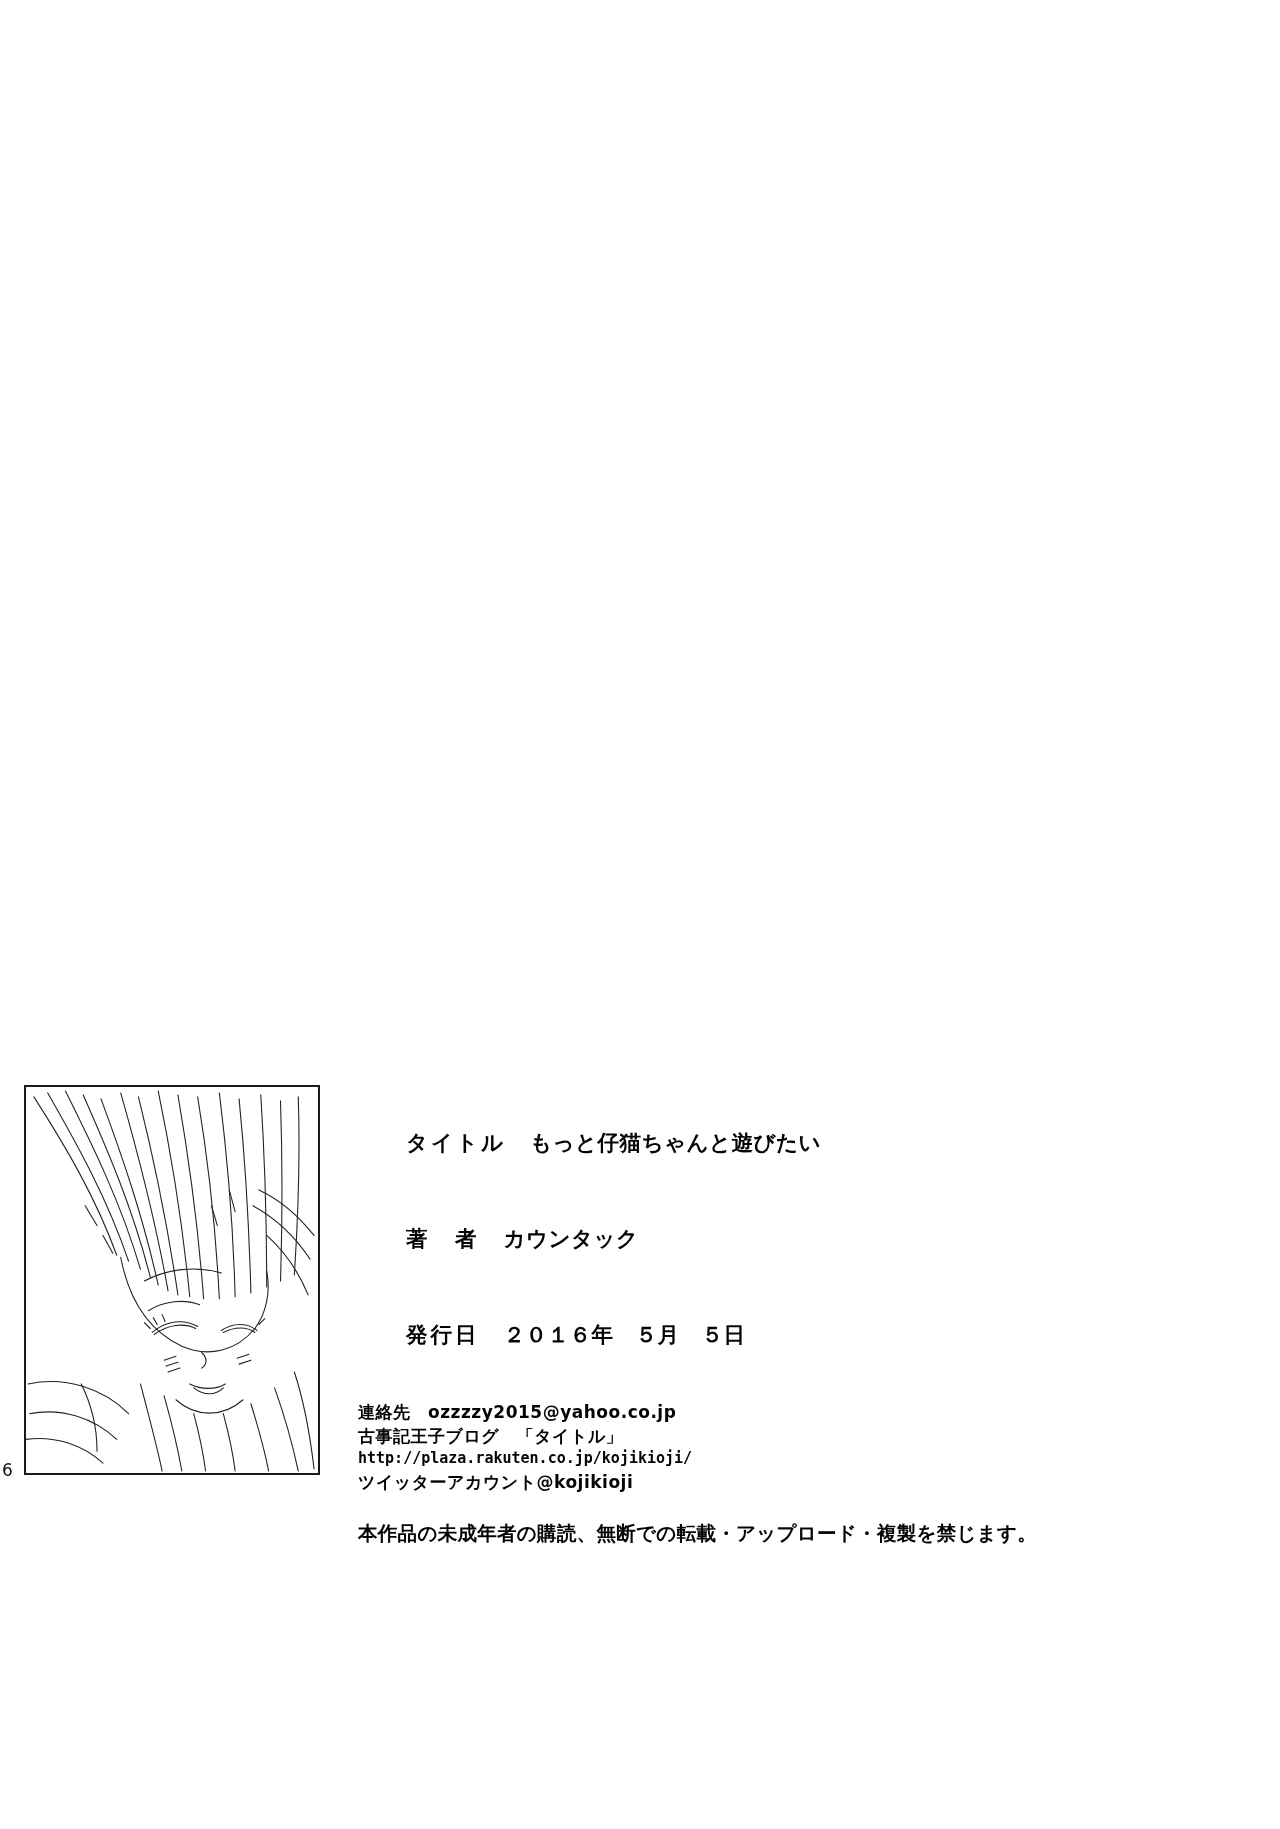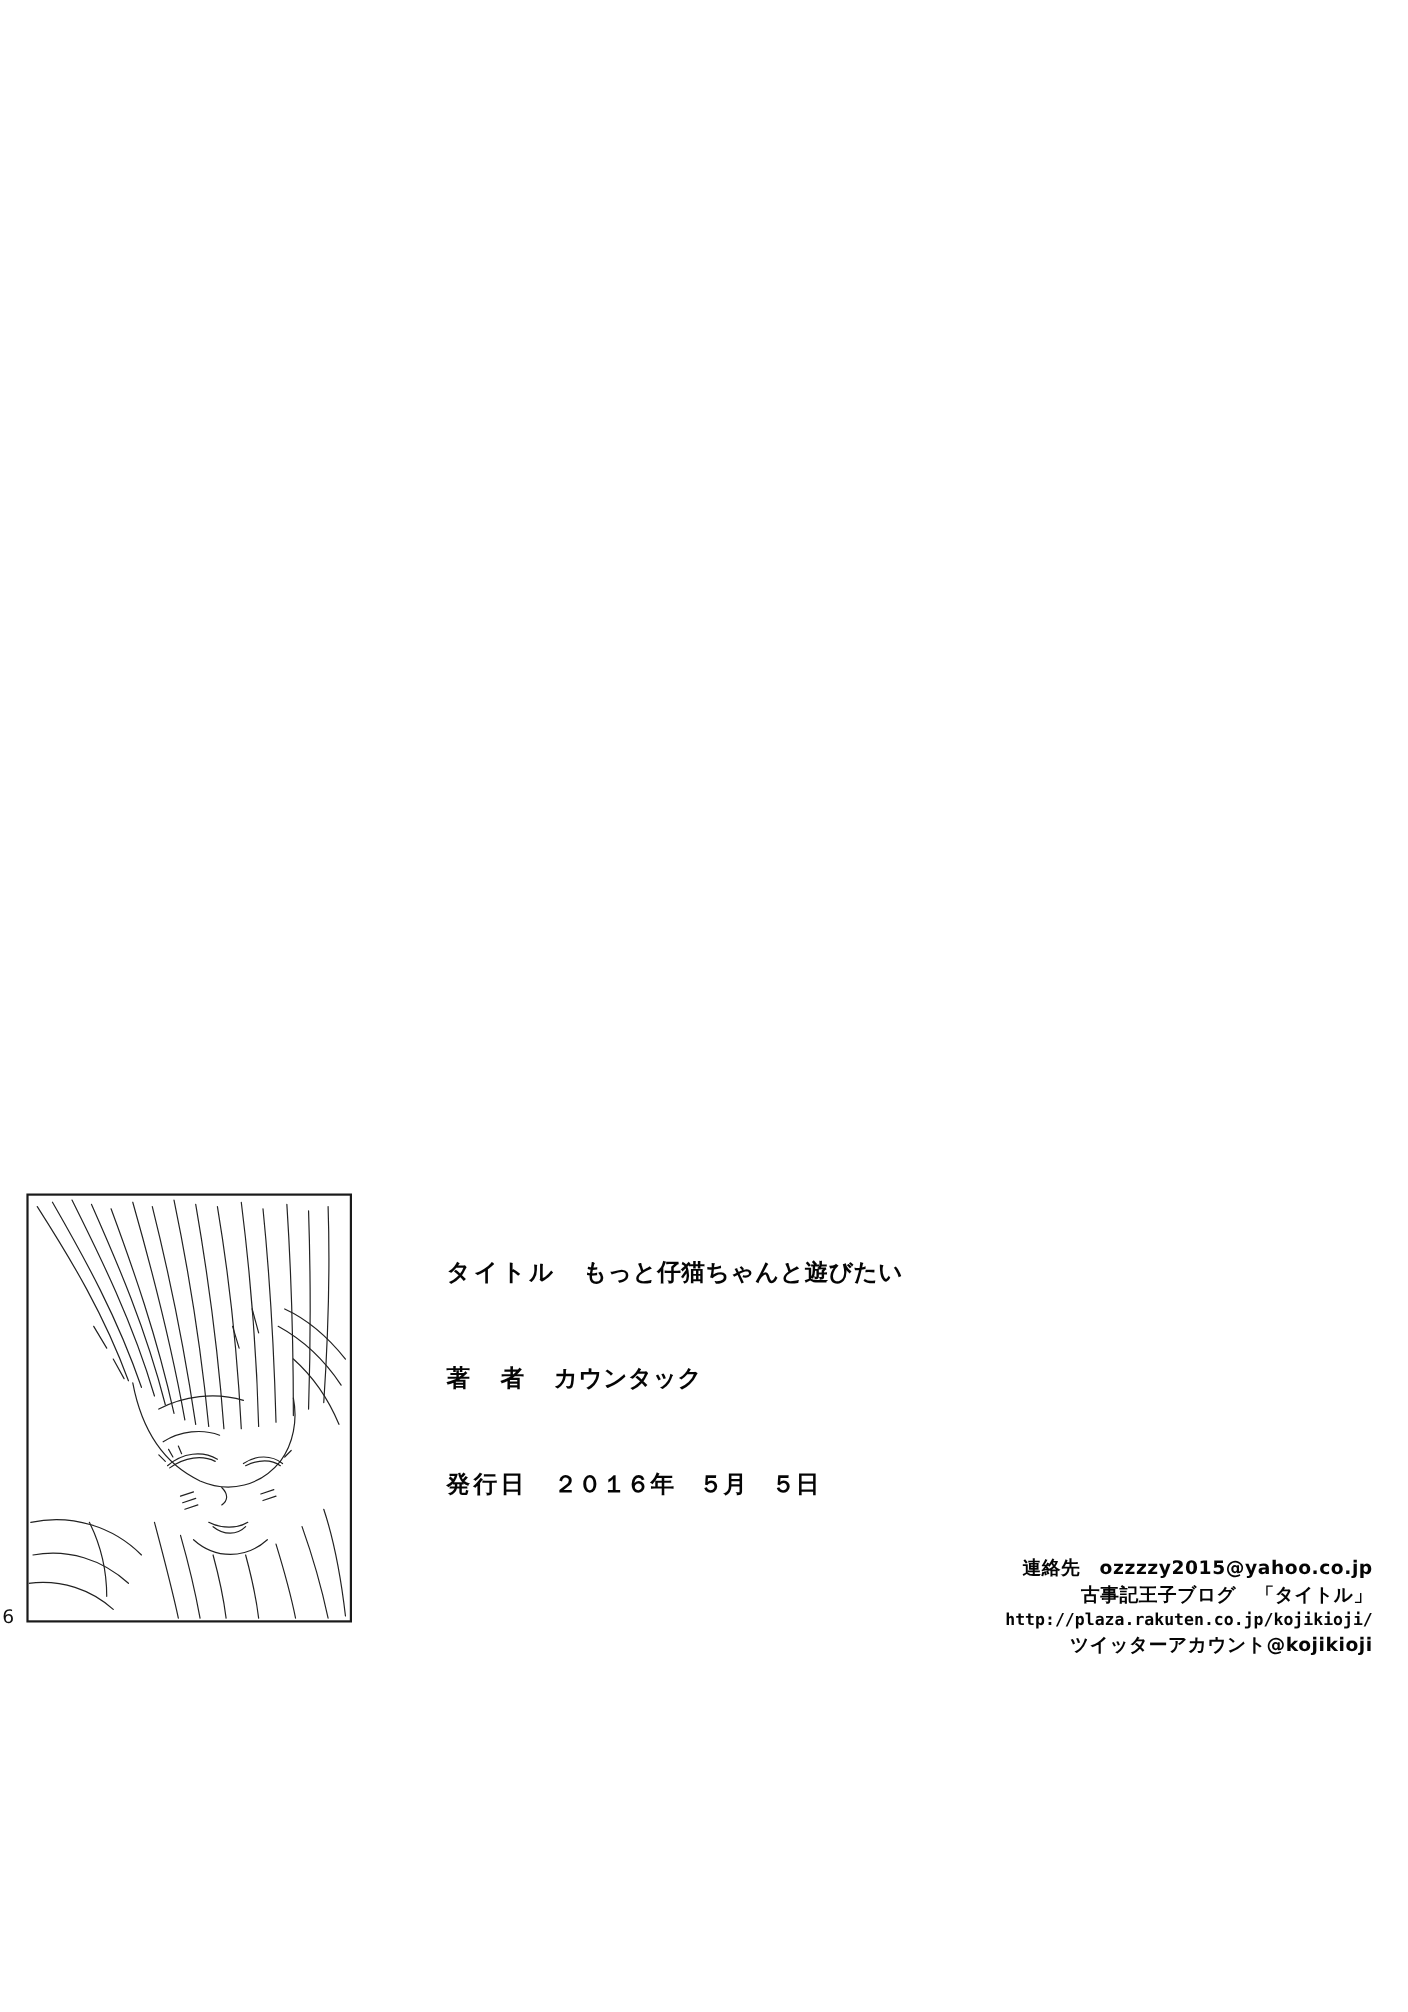--- a/index.html
+++ b/index.html
@@ -51,42 +51,41 @@
   .art-frame svg {
     display: block;
     width: 100%;
     height: 100%;
   }
 
   
   .info {
     position: absolute;
     left: 334px;
-    top: 32px;
+    top: 18px;
     width: 890px;
   }
 
   .info-line {
     font-family: "DejaVu Sans", sans-serif;
     font-weight: bold;
     font-size: 21.5px;
     letter-spacing: 0.5px;
     color: #050505;
     margin-bottom: 17px;
     white-space: pre;
   }
 
   .info-line .label {
     letter-spacing: 3px;
   }
 
   .contact-block {
     margin-top: 26px;
     margin-bottom: 26px;
-    text-align: right;
   }
   .contact-line {
     font-family: "DejaVu Sans Mono", monospace;
     font-weight: bold;
     font-size: 15px;
     line-height: 1.42;
     color: #050505;
     white-space: pre;
   }
   .contact-line.jp {
@@ -203,15 +202,16 @@
     </div>
 
 
     <div class="contact-block">
       <div class="contact-line jp">連絡先　ozzzzy2015@yahoo.co.jp</div>
       <div class="contact-line jp">古事記王子ブログ　「タイトル」</div>
       <div class="contact-line">http://plaza.rakuten.co.jp/kojikioji/</div>
       <div class="contact-line jp">ツイッターアカウント@kojikioji</div>
     </div>
 
+    <div class="notice">本作品の未成年者の購読、無断での転載・アップロード・複製を禁じます。</div>
 
   </div>
 </div>
 
 </body></html>

